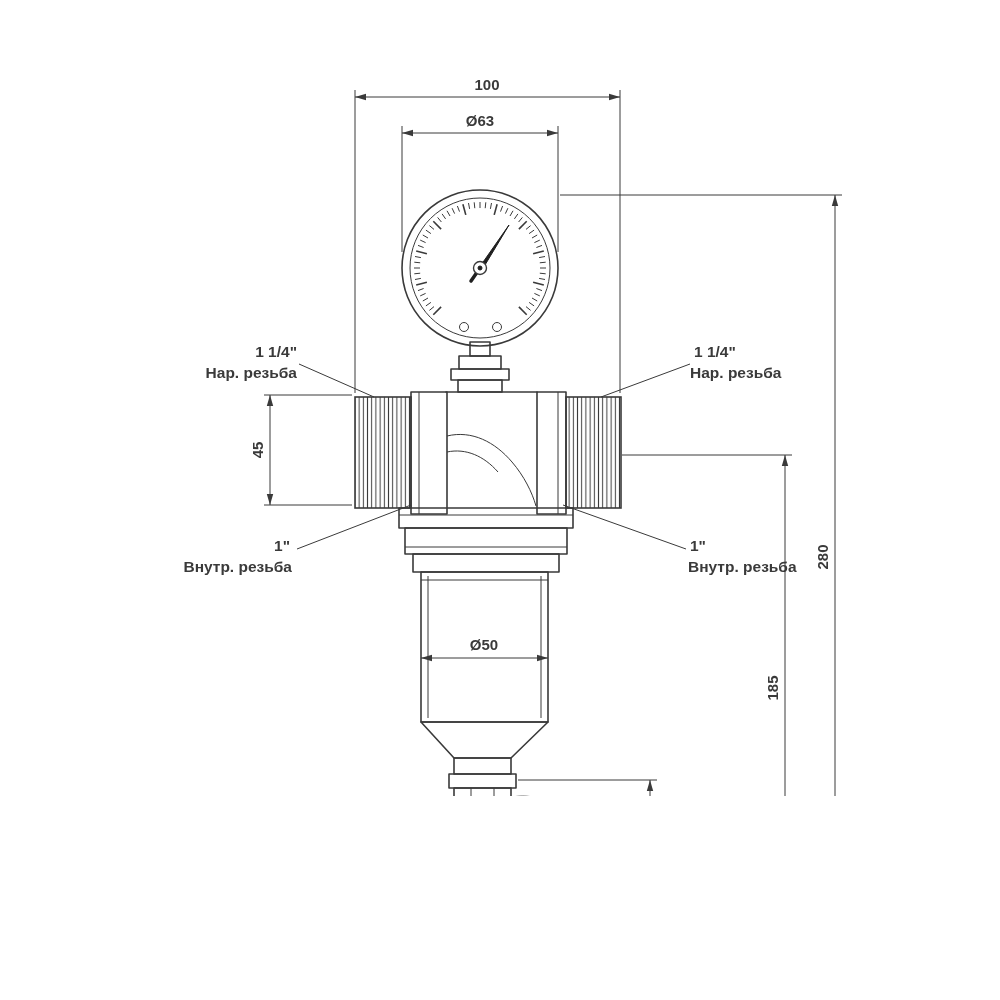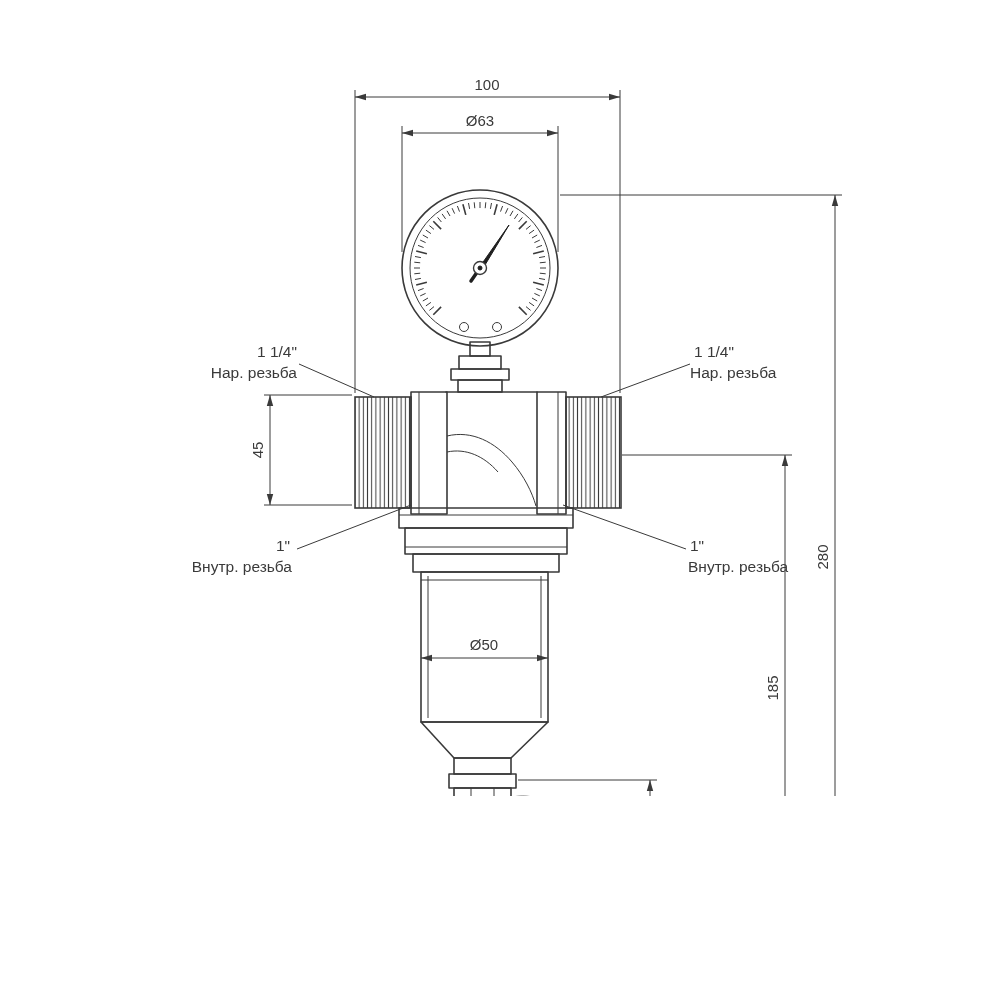--- a/index.html
+++ b/index.html
@@ -1,16 +1,16 @@
 <!DOCTYPE html>
 <html><head>
 <meta charset="utf-8">
 <style>
   html,body{margin:0;padding:0;background:#ffffff;}
-  .canvas{width:1000px;height:796px;background:#ffffff;position:relative;overflow:hidden;}
+  .canvas{width:1000px;height:796px;background:#ffffff;position:relative;overflow:hidden;font-weight:bold;}
   svg{display:block;}
   .obj{fill:none;stroke:#3a3a3a;stroke-width:1.6;stroke-linejoin:round;stroke-linecap:round;}
   .obj-thin{fill:none;stroke:#3a3a3a;stroke-width:1;stroke-linejoin:round;}
   .thread{stroke:#3a3a3a;stroke-width:1.6;}
   .dim{stroke:#3a3a3a;stroke-width:1;fill:none;}
   .arrow{fill:#3a3a3a;stroke:none;}
   .dark{fill:#1f1f1f;stroke:#1f1f1f;stroke-width:1;}
   text{font-family:"Liberation Sans", sans-serif;fill:#3a3a3a;}
   .dim-text{font-size:15px;}
   .lbl{font-size:15.5px;}

